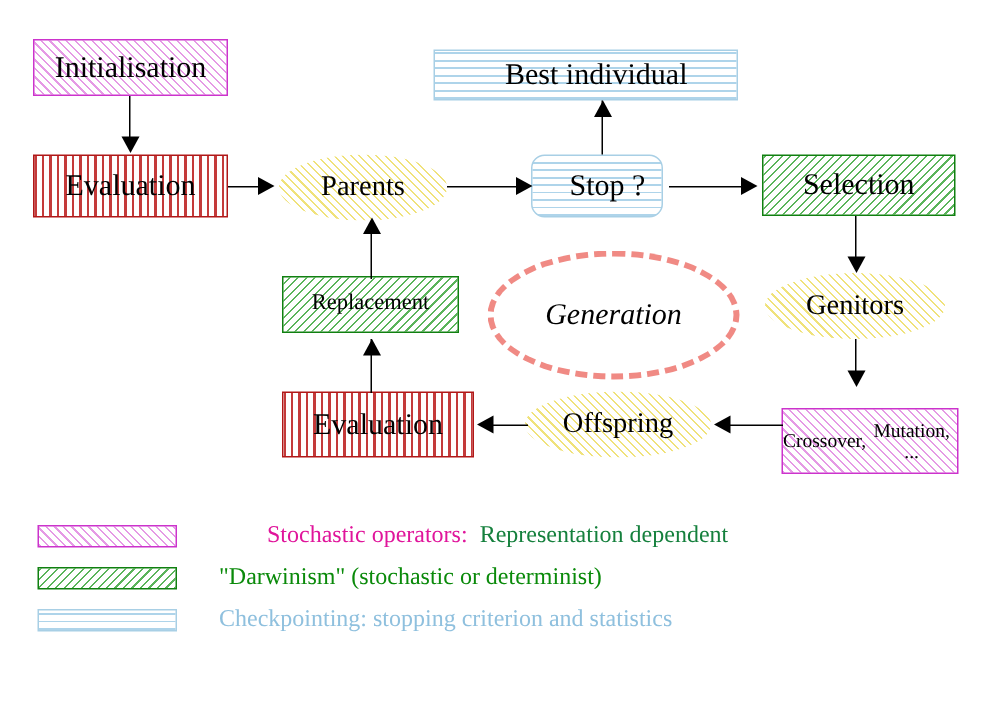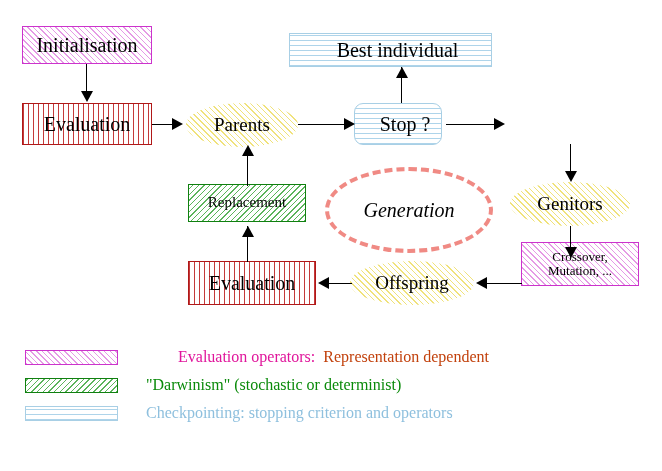--- a/index.html
+++ b/index.html
@@ -94,22 +94,22 @@
   }
 
   
   #n-initialisation { left: 22px;  top: 26px;  width: 130px; height: 38px; font-size: 20px; }
   #n-eval-top       { left: 22px;  top: 103px; width: 130px; height: 42px; font-size: 20px; }
   #n-parents        { left: 186px; top: 103px; width: 112px; height: 44px; font-size: 19px; text-align: center; }
   #n-best           { left: 289px; top: 33px;  width: 203px; height: 34px; font-size: 20px; }
   #n-stop           { left: 354px; top: 103px; width: 88px;  height: 42px; font-size: 20px; }
   #n-selection      { left: 508px; top: 103px; width: 129px; height: 41px; font-size: 20px; }
   #n-genitors       { left: 510px; top: 182px; width: 120px; height: 44px; font-size: 19px; }
-  #n-crossover      { left: 521px; top: 242px; width: 118px; height: 44px; font-size: 13px;
-                      flex-direction: column; justify-content: center; }
+  #n-crossover      { left: 521px; top: 272px; width: 118px; height: 44px; font-size: 13px;
+                      flex-direction: row; justify-content: center; }
   #n-offspring      { left: 350px; top: 261px; width: 124px; height: 44px; font-size: 19px; }
   #n-eval-bot       { left: 188px; top: 261px; width: 128px; height: 44px; font-size: 20px; }
   #n-replacement    { left: 188px; top: 184px; width: 118px; height: 38px; font-size: 15px; }
   #n-generation     { left: 325px; top: 167px; width: 168px; height: 86px; font-size: 20px; }
 
   
   .line {
     position: absolute;
     background: #000000;
   }
@@ -156,40 +156,41 @@
     border-width: 1.5px;
     border-style: solid;
     margin-right: 28px;
     flex: none;
   }
   .legend-text {
     font-size: 16px;
     white-space: pre;
   }
   .lt-magenta { color: #e0159b; }
-  .lt-gold    { color: #c2410c; }
+  .lt-gold    { color: #15803d; }
   .lt-green   { color: #0a8a0a; }
   .lt-red     { color: #cc1111; }
   .lt-blue    { color: #8fc0de; }
 </style>
 </head>
 <body>
 
 <div id="canvas">
 
   <div class="node box fill-magenta" id="n-initialisation">Initialisation</div>
 
   <div class="node box fill-red" id="n-eval-top">Evaluation</div>
 
   <div class="node ellipse fill-yellow" id="n-parents">Parents</div>
 
   <div class="node box fill-blue" id="n-best">Best individual</div>
 
   <div class="node box rounded fill-blue" id="n-stop">Stop ?</div>
 
+  <div class="node box fill-green" id="n-selection">Selection</div>
 
   <div class="node ellipse fill-yellow" id="n-genitors">Genitors</div>
 
   <div class="node box fill-magenta" id="n-crossover">
     <span>Crossover,</span>
     <span>Mutation, ...</span>
   </div>
 
   <div class="node ellipse fill-yellow" id="n-offspring">Offspring</div>
 
@@ -230,30 +231,30 @@
   <div class="arrow arrow-up" style="left:242px; top:226px;"></div>
 
   <div class="line v-line" style="left:247px; top:148px; height:38px;"></div>
   <div class="arrow arrow-up" style="left:242px; top:145px;"></div>
 
   <div id="legend">
 
     <div class="legend-row">
       <div class="legend-swatch fill-magenta"></div>
       <div class="legend-text">
-        <span class="lt-magenta">Evaluation operators:</span><span>&nbsp;&nbsp;</span><span class="lt-gold">Representation dependent</span>
+        <span class="lt-magenta">Stochastic operators:</span><span>&nbsp;&nbsp;</span><span class="lt-gold">Representation dependent</span>
       </div>
     </div>
 
     <div class="legend-row">
       <div class="legend-swatch fill-green"></div>
       <div class="legend-text lt-green">"Darwinism" (stochastic or determinist)</div>
     </div>
 
 
     <div class="legend-row">
       <div class="legend-swatch fill-blue"></div>
-      <div class="legend-text lt-blue">Checkpointing: stopping criterion and operators</div>
+      <div class="legend-text lt-blue">Checkpointing: stopping criterion and statistics</div>
     </div>
 
   </div>
 
 </div>
 
 </body></html>

